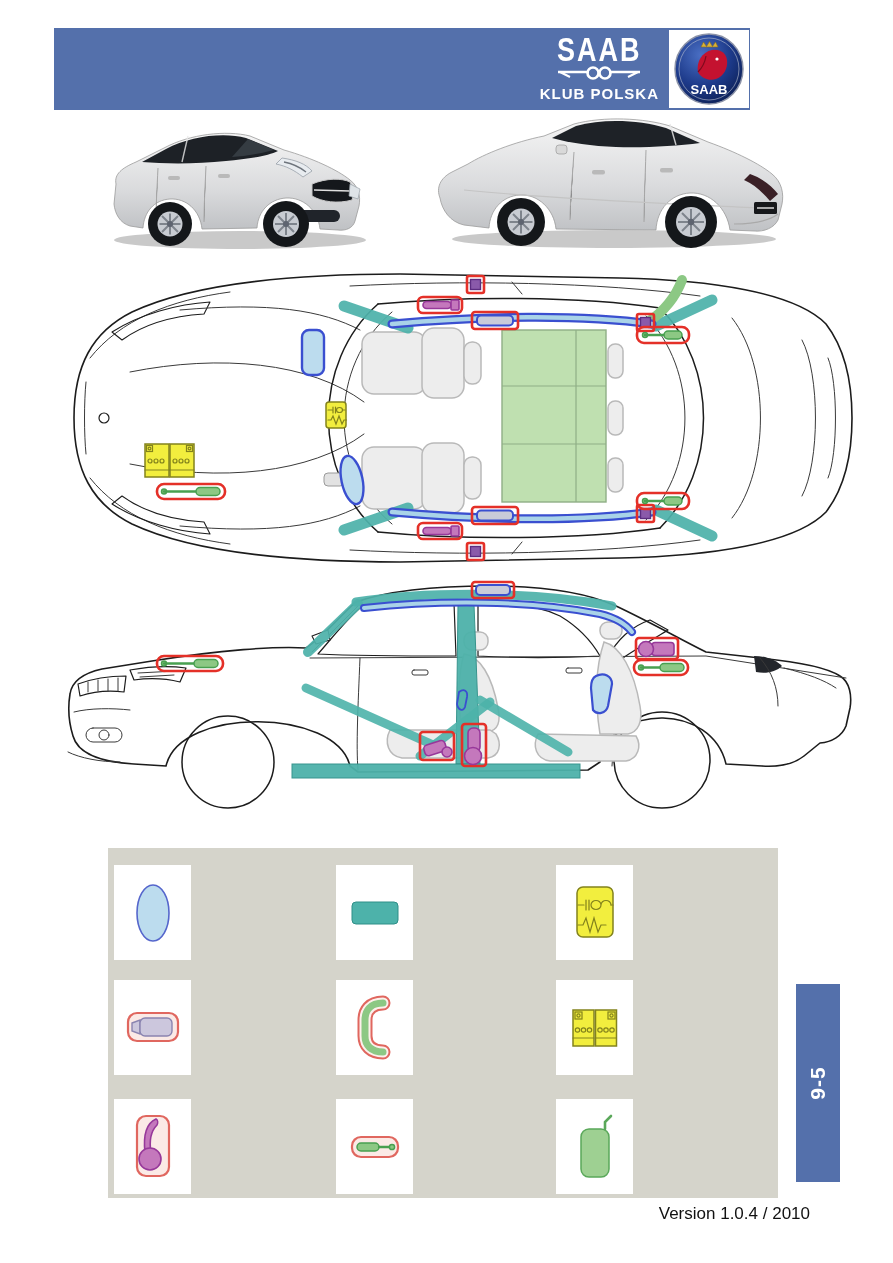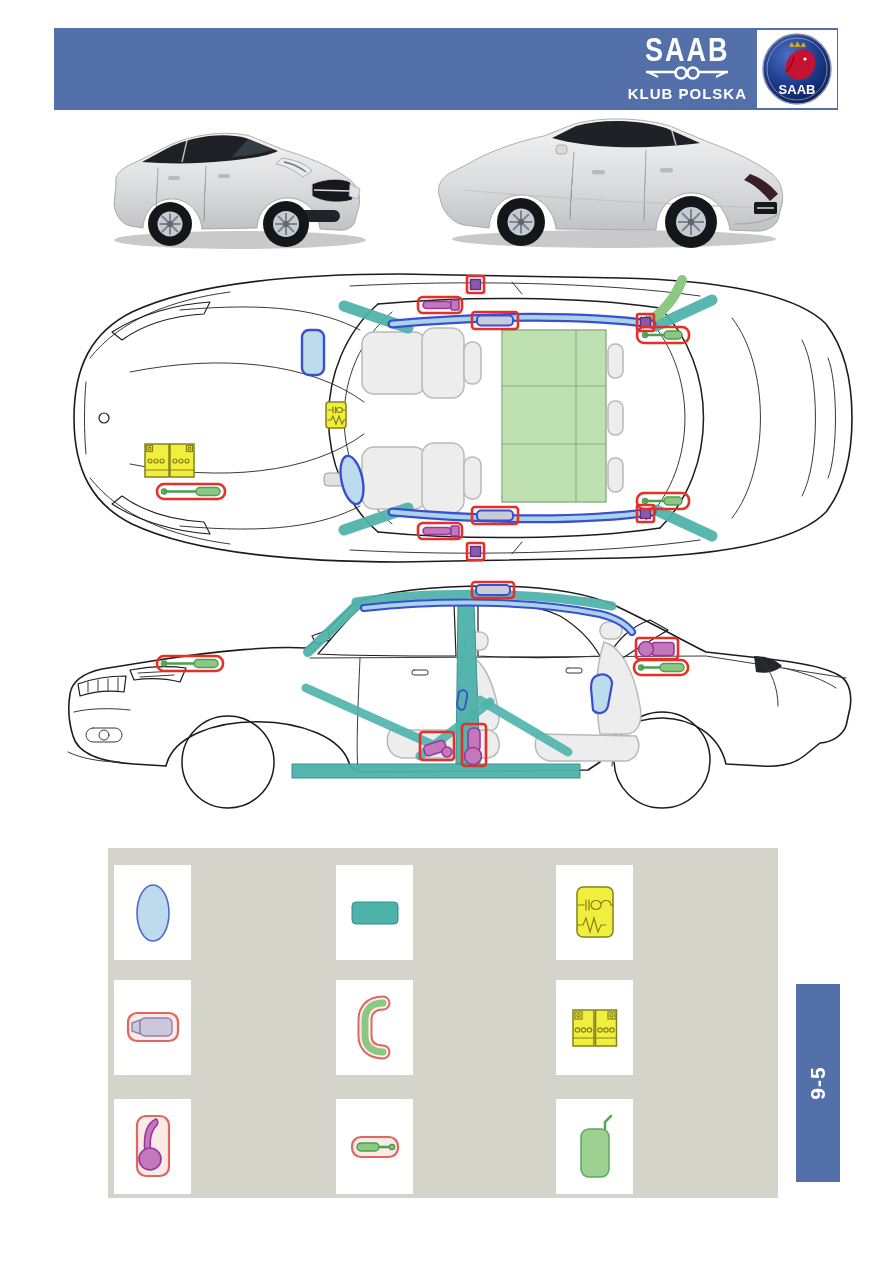--- a/index.html
+++ b/index.html
@@ -1,20 +1,20 @@
 <!DOCTYPE html>
 <html style="--accent: #5470ab; --panel-bg: #d5d4cb; --outline: #1c1c1c; --teal: #4db2aa; --teal-dark: #2f8f88; --airbag-fill: #bcdcee; --airbag-stroke: #3a4fd0; --curtain-inner: #a9d3e8; --box-red: #e43028; --red-soft: #e0675f; --redbox-fill: #fbeae6; --pink-fill: #c478bc; --pink-stroke: #97389a; --purple-fill: #8a5aaa; --purple-stroke: #5c2d80; --green-fill: #8cc884; --green-stroke: #48a050; --yellow-fill: #f2ee3e; --yellow-stroke: #83831c; --bench-green: #bfe0b0; --seat-gray: #ededed; --seat-stroke: #b9b9b9;"><head>
 <meta charset="utf-8">
 <style>
   html,body{margin:0;padding:0;background:#ffffff;}
   #page{position:relative;width:893px;height:1263px;background:#fff;
         font-family:"Liberation Sans",sans-serif;overflow:hidden;}
 
   
-  #header-bar{position:absolute;left:54px;top:28px;width:784px;height:82px;
+  #header-bar{position:absolute;left:54px;top:28px;width:696px;height:82px;
               background:var(--accent);display:flex;justify-content:flex-end;align-items:center;}
   .club-logo{color:#fff;text-align:center;margin-right:10px;line-height:1;}
   .club-logo .t1{font-size:27px;font-weight:bold;letter-spacing:2px;transform:scaleY(1.25);display:block;}
   .club-logo .t2{font-size:15px;font-weight:bold;letter-spacing:1px;display:block;margin-top:1px;}
   .badge-box{width:80px;height:78px;background:#fff;display:flex;align-items:center;justify-content:center;margin-right:1px;}
 
   
   #legend-panel{position:absolute;left:108px;top:848px;width:670px;height:350px;background:var(--panel-bg);}
   .legend-cell{position:absolute;width:77px;height:95px;background:#fff;display:flex;align-items:center;justify-content:center;}
 
@@ -481,14 +481,15 @@
         <rect x="16" y="22" width="28" height="48" rx="8" fill="#9ed092" stroke="#5aa85a" stroke-width="1.5"></rect>
         <path d="M40,22 L40,15 L46,9" fill="none" stroke="#5aa85a" stroke-width="2.6" stroke-linecap="round"></path>
       </svg>
     </div>
   </div>
 
   <div id="side-tab">
     <span>9-5</span>
   </div>
 
+  <div id="version-line">Version 1.0.4 / 2010</div>
 
 </div>
 
 </body></html>

